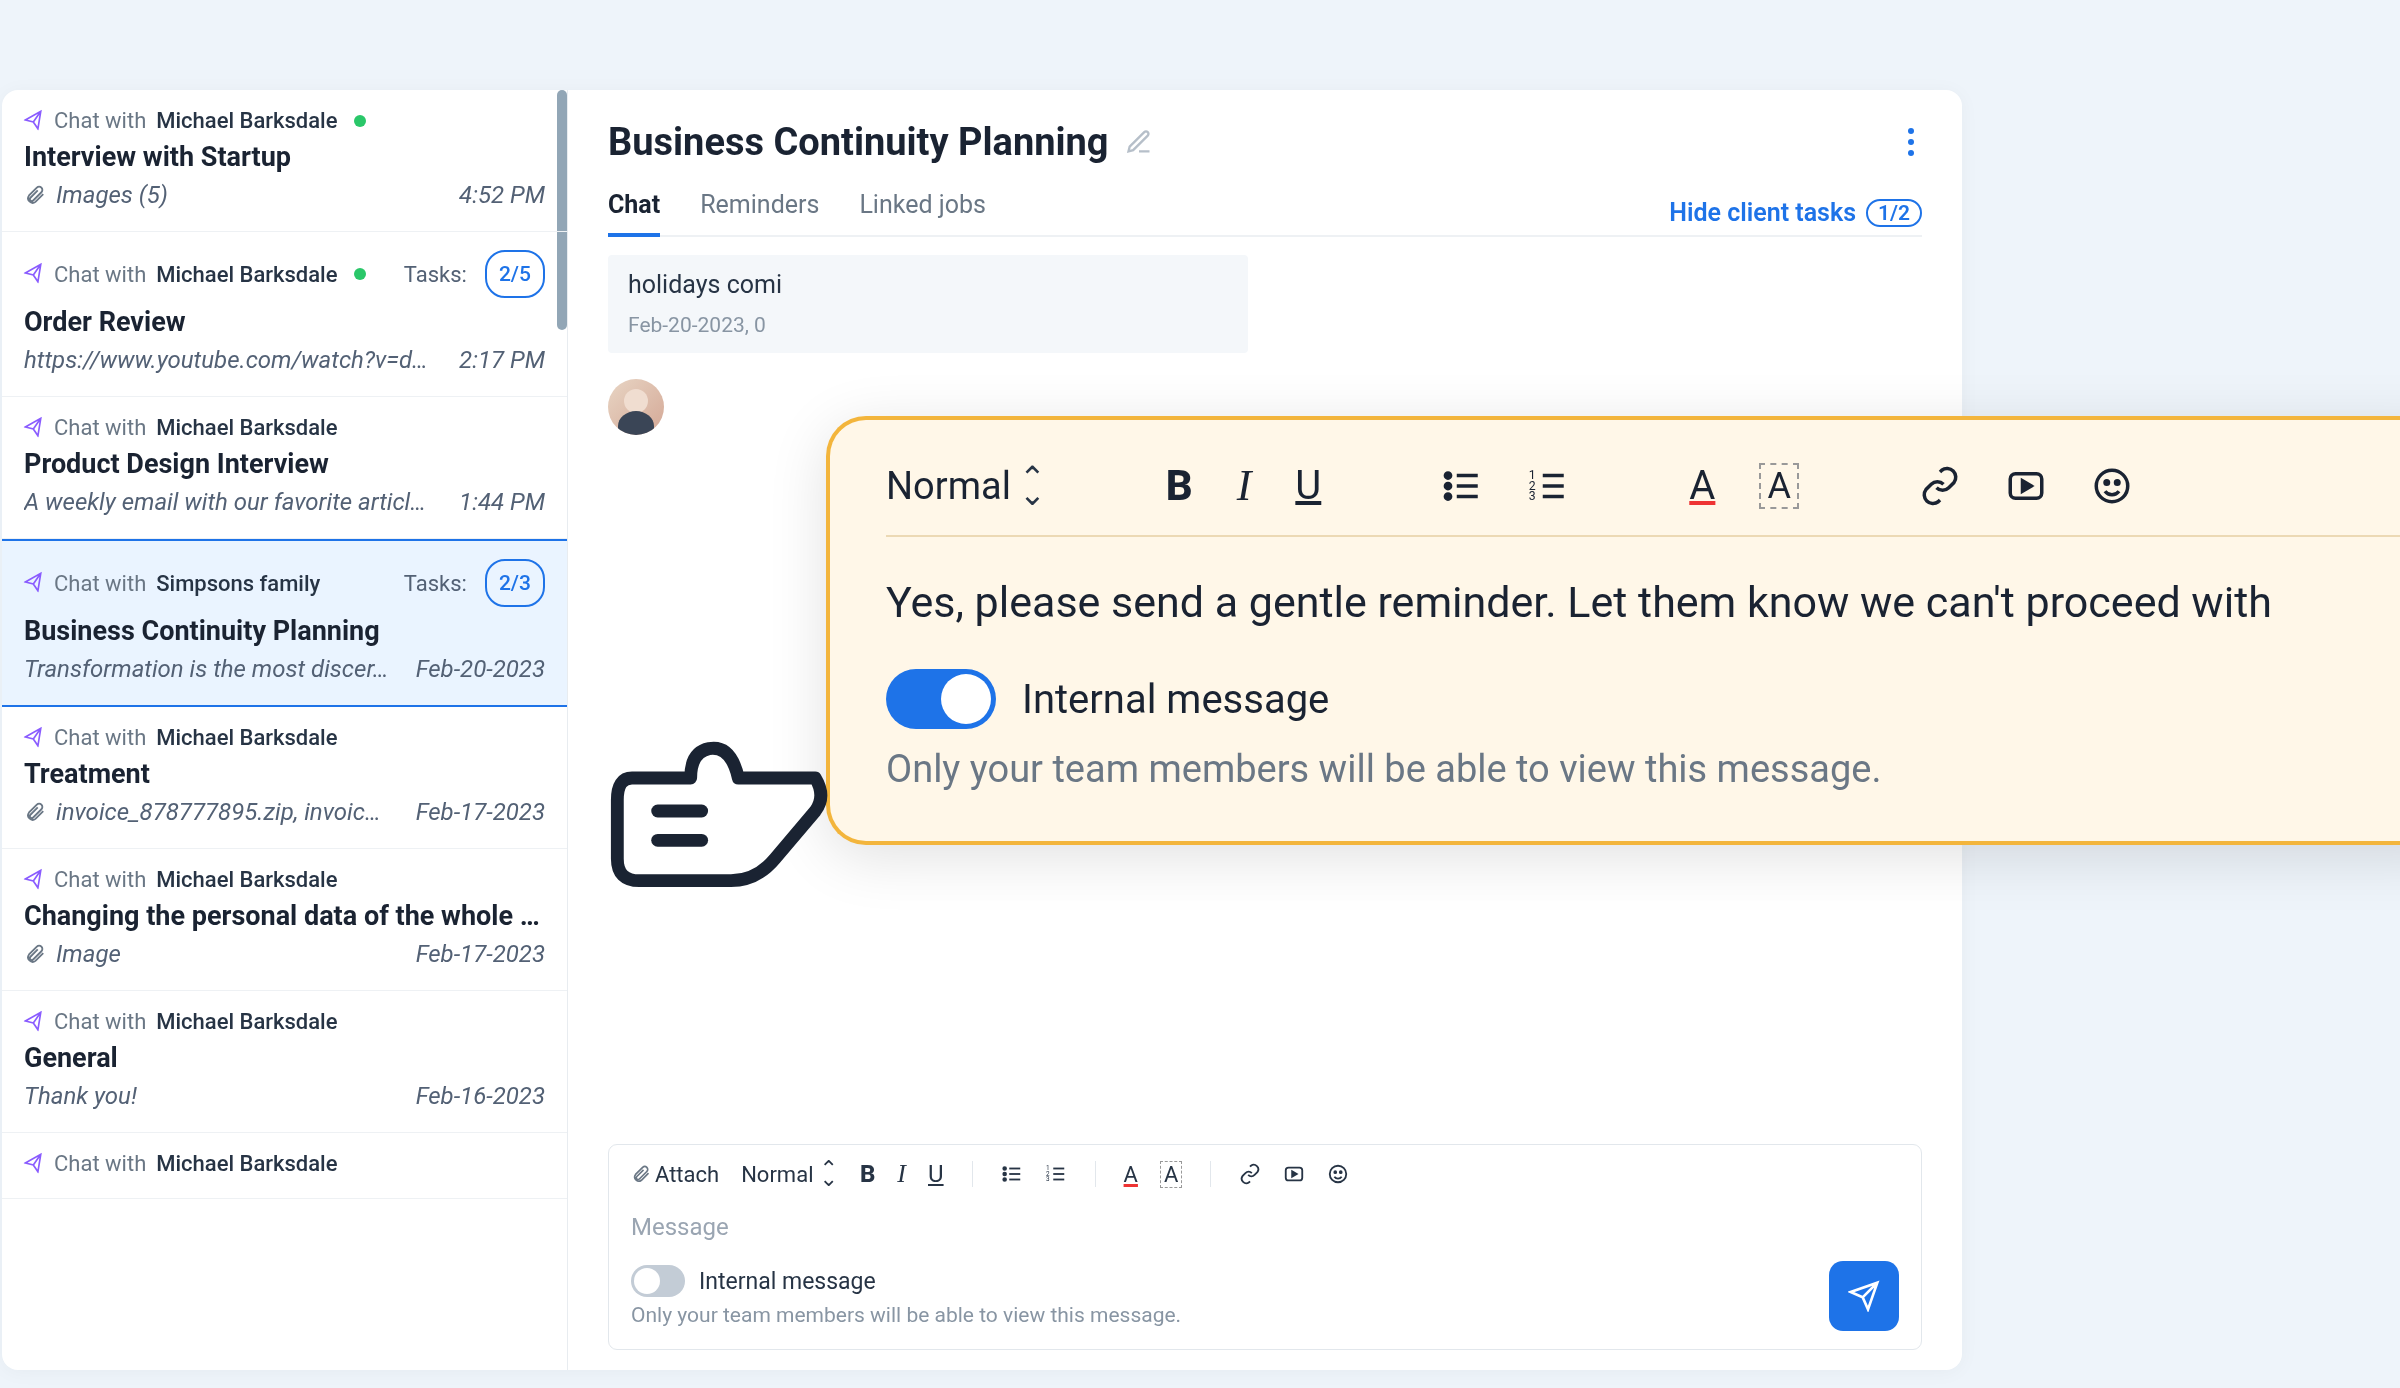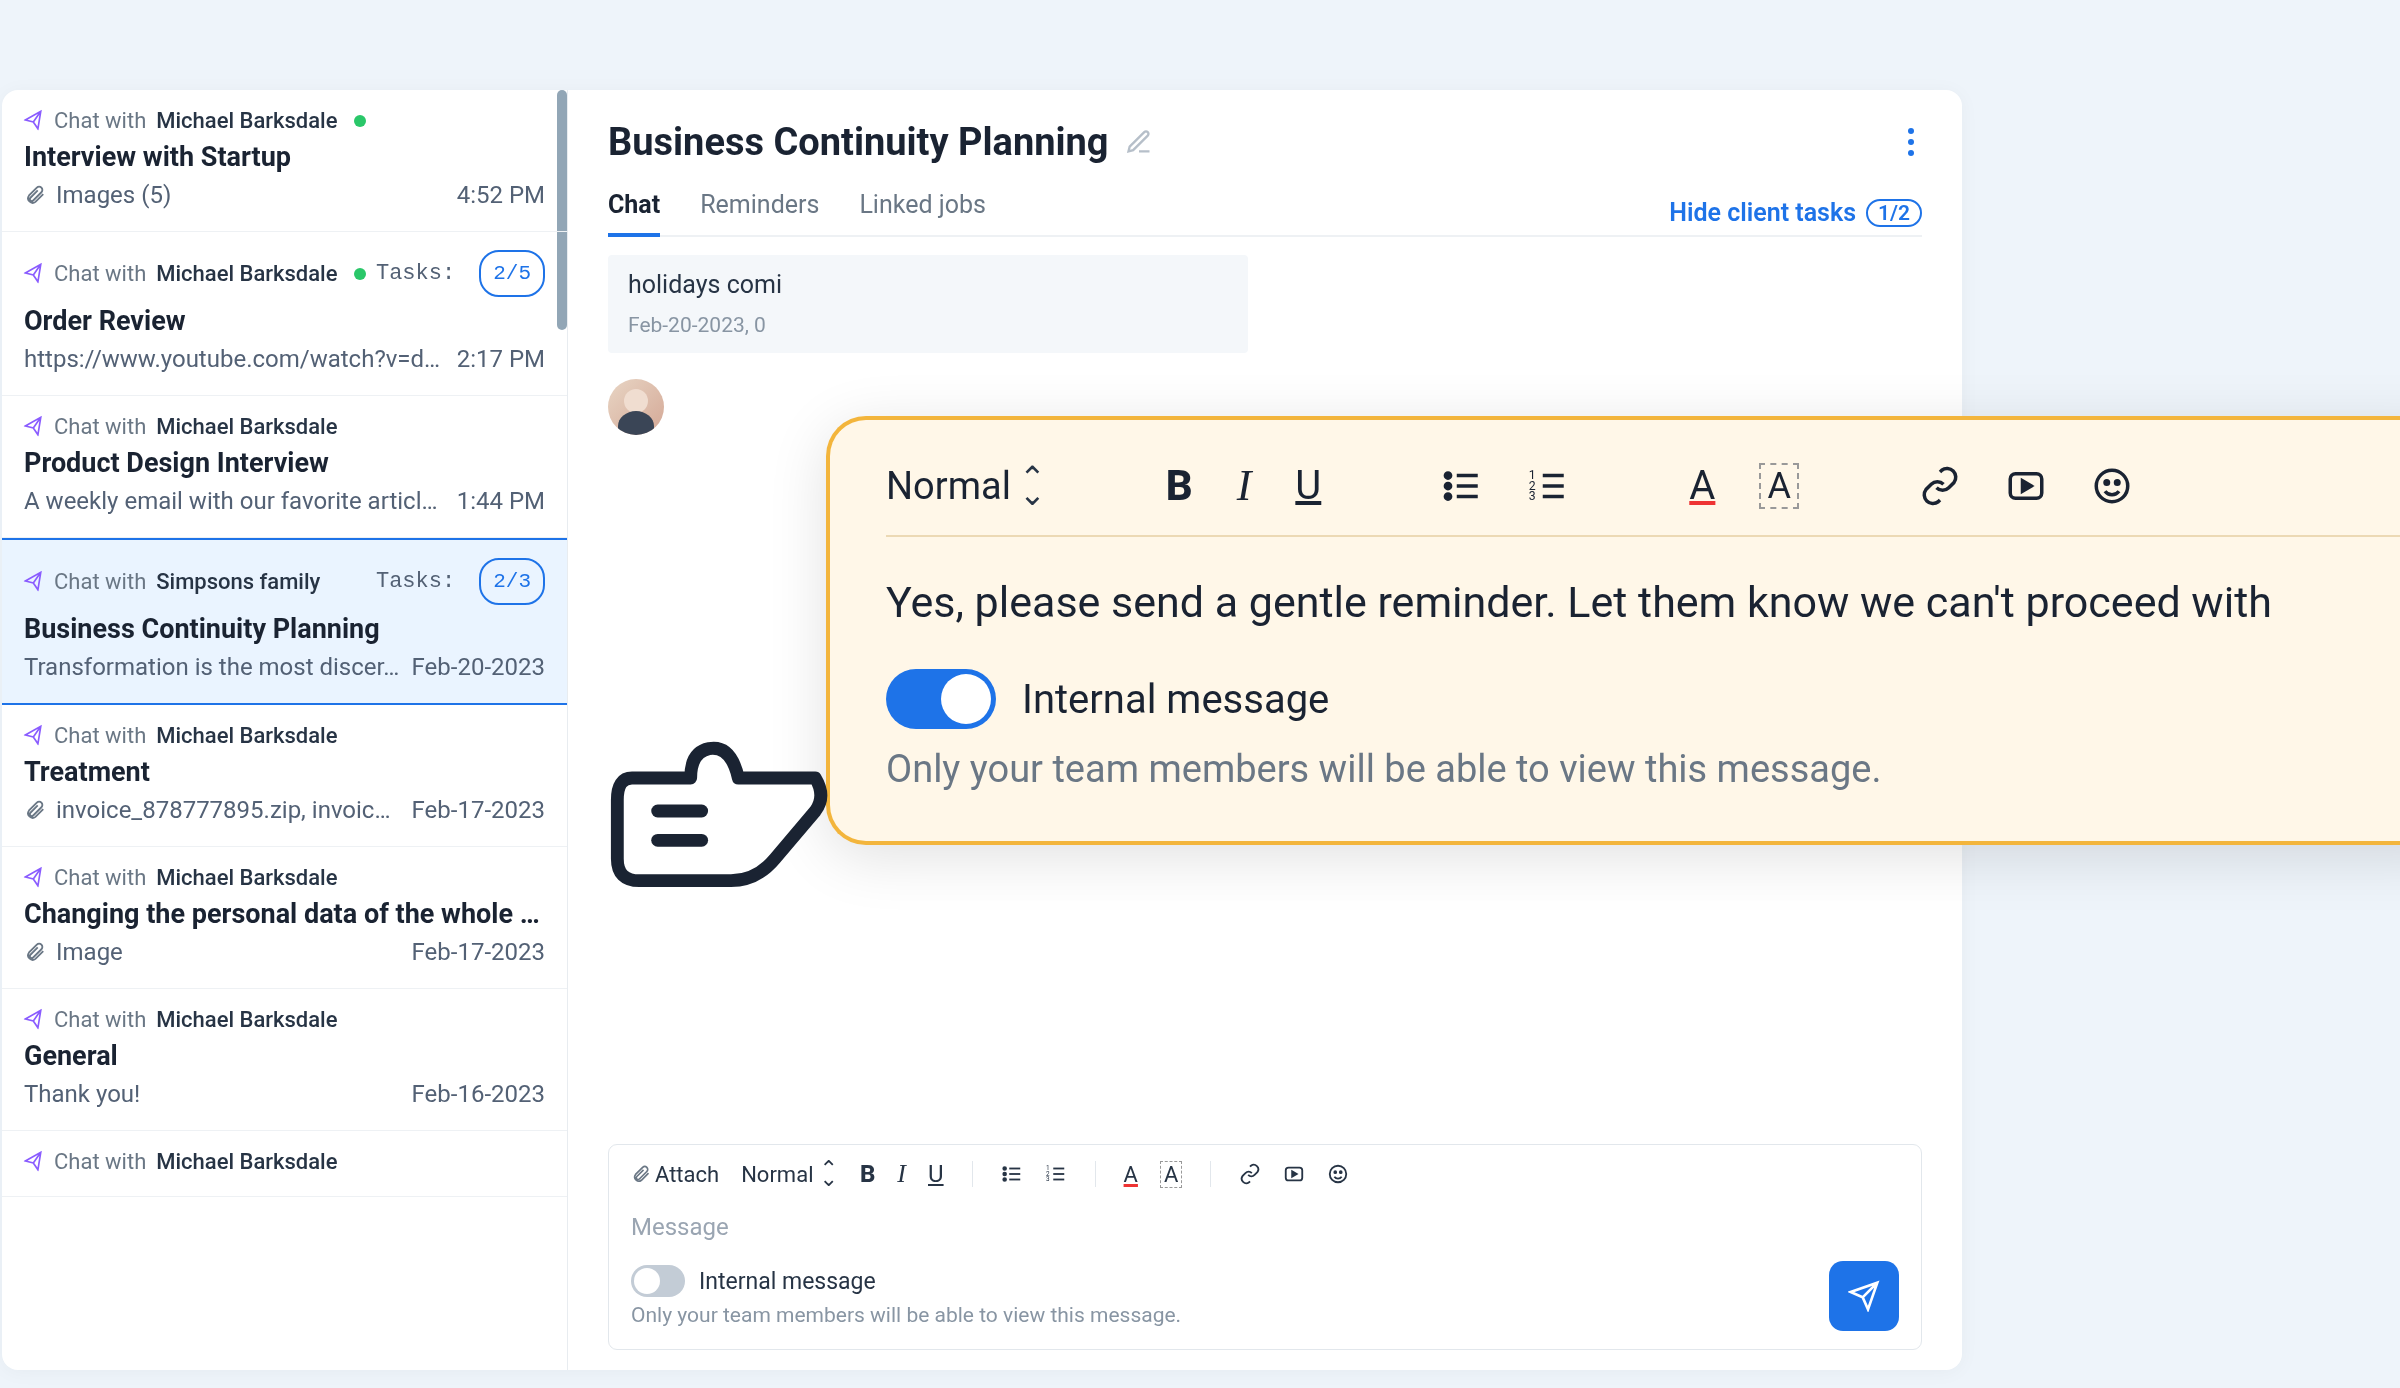--- a/index.html
+++ b/index.html
@@ -69,24 +69,23 @@
   width: 12px;
   height: 12px;
   border-radius: 50%;
   background: #2ac769;
   margin-left: 6px;
 }
 .tasks-pill {
   margin-left: auto;
   display: flex;
   align-items: center;
-  gap: 24px;
+  gap: 18px;
   font-size: 22px;
   color: #536175;
-  font-family: Liberation Mono, monospace;
 }
 .tasks-badge {
   border: 2px solid #1e73e8;
   border-radius: 20px;
   padding: 10px 12px;
   color: #1e73e8;
   font-size: 21px;
   font-weight: 500;
 }
 .chat-title {
@@ -97,20 +96,21 @@
   white-space: nowrap;
   overflow: hidden;
   text-overflow: ellipsis;
 }
 .chat-preview-row {
   display: flex;
   align-items: center;
   justify-content: space-between;
   margin-top: 8px;
   gap: 12px;
+  font-style: italic;
 }
 .chat-preview {
   font-size: 24px;
   color: #536175;
   white-space: nowrap;
   overflow: hidden;
   text-overflow: ellipsis;
   display: flex;
   align-items: center;
   gap: 10px;

